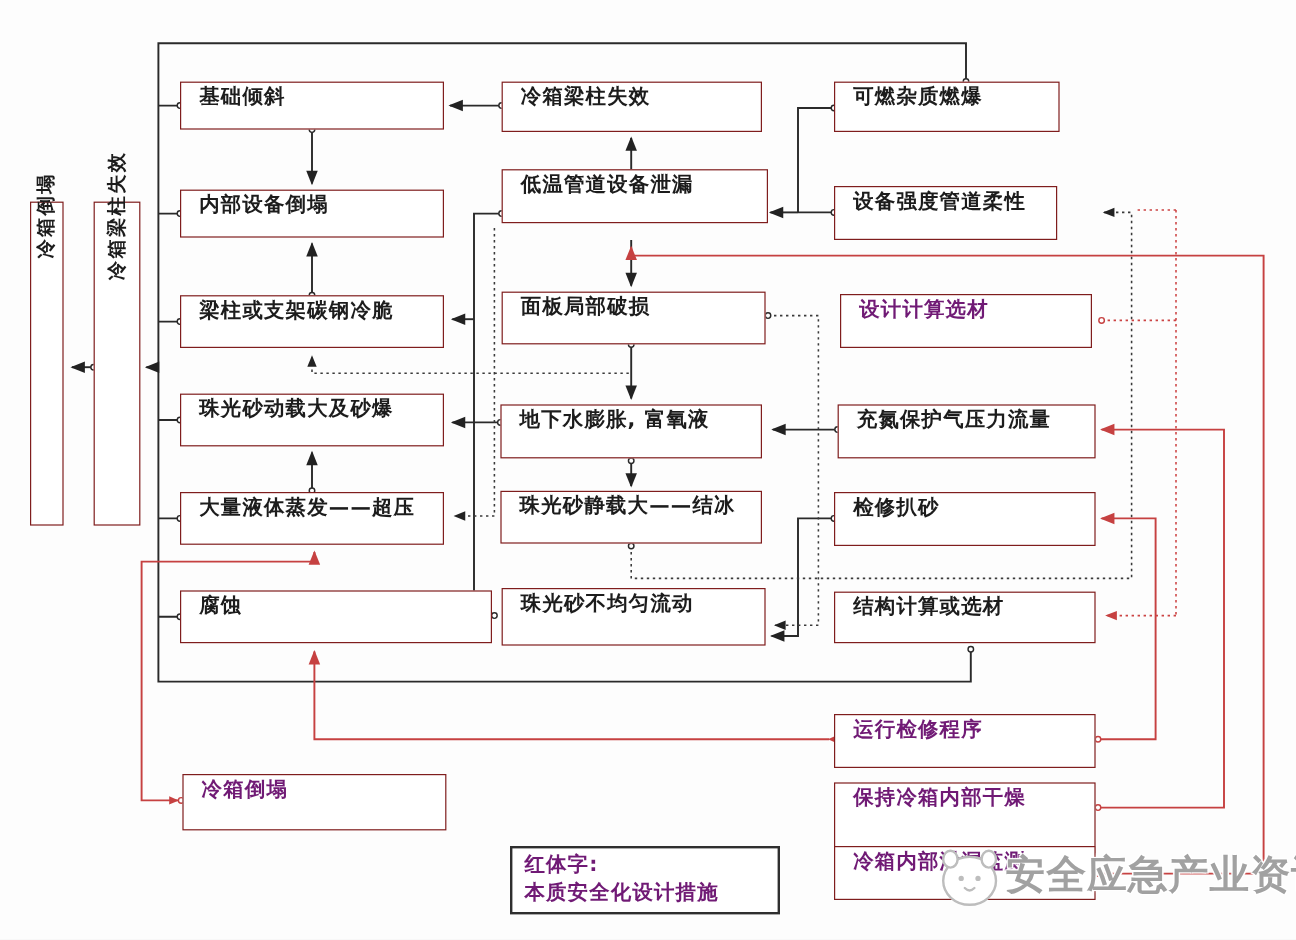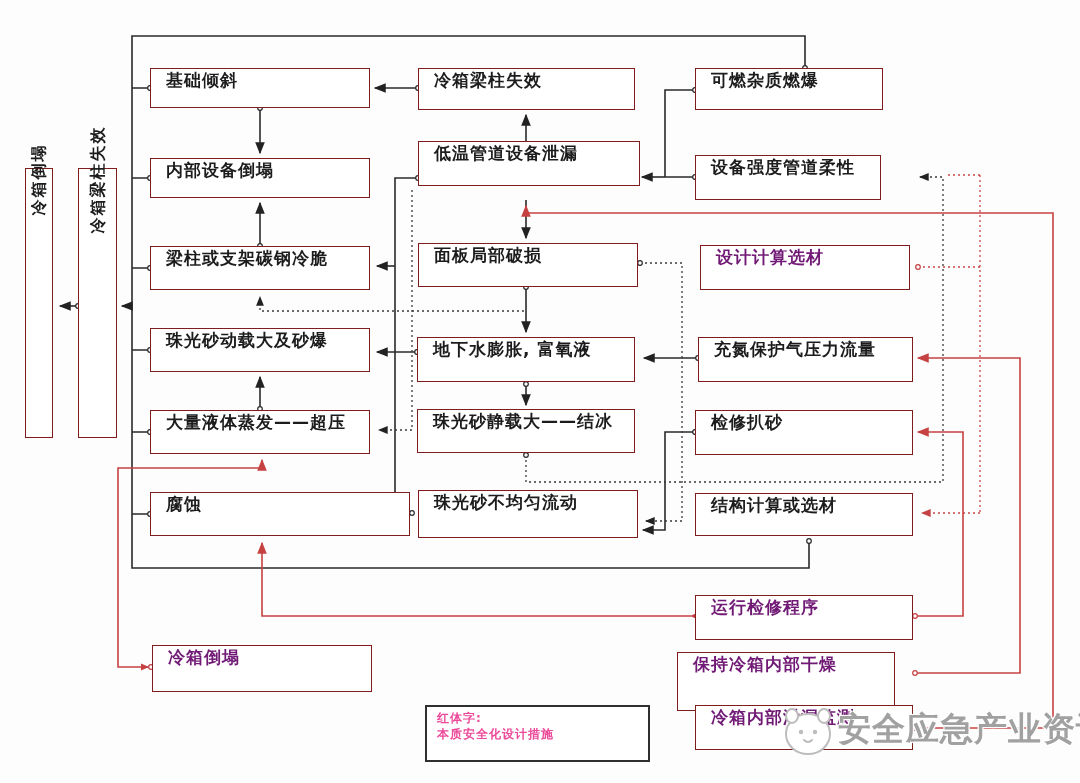--- a/index.html
+++ b/index.html
@@ -20,21 +20,21 @@
     font-size:17px;font-weight:bold;color:#1c1c1c;padding-left:15px;
     white-space:nowrap;letter-spacing:1px;
   }
   .node.red{color:#701a75;}
   .node.v{
     border-width:1.5px;justify-content:center;padding-left:0;font-size:16px;
   }
   .node.v span{transform:rotate(-90deg);white-space:nowrap;letter-spacing:2px;}
   #legend{
     position:absolute;z-index:2;background:#ffffff;border:2px solid #2f2f2f;
-    box-sizing:border-box;font-size:12px;font-weight:bold;color:#ec4899;
+    box-sizing:border-box;font-size:17px;font-weight:bold;color:#701a75;
     padding:3px 10px;line-height:1.35;letter-spacing:1px;
   }
   #watermark{
     position:absolute;z-index:5;display:flex;align-items:center;gap:4px;
     pointer-events:none;
   }
   #watermark .wm-text{
     font-size:33px;font-weight:bold;color:rgba(148,148,148,0.88);
     letter-spacing:1px;white-space:nowrap;
     text-shadow:0 0 3px #fff,1px 1px 0 #fff,-1px -1px 0 #fff,1px -1px 0 #fff,-1px 1px 0 #fff;
@@ -185,21 +185,21 @@
     </div>
   <div class="node" style="left:695px;top:410px;width:218px;height:45px">
     <span>检修扒砂</span>
     </div>
   <div class="node" style="left:695px;top:493px;width:218px;height:43px">
     <span>结构计算或选材</span>
     </div>
   <div class="node red" style="left:695px;top:595px;width:218px;height:45px">
     <span>运行检修程序</span>
     </div>
-  <div class="node red" style="left:677px;top:652px;width:218px;height:59px">
+  <div class="node red" style="left:695px;top:652px;width:218px;height:59px">
     <span>保持冷箱内部干燥</span>
     </div>
   <div class="node red" style="left:695px;top:705px;width:218px;height:45px">
     <span>冷箱内部泄漏监测</span>
     </div>
 
   <div class="node red" style="left:152px;top:645px;width:220px;height:47px">
     <span>冷箱倒塌</span>
     </div>
 

